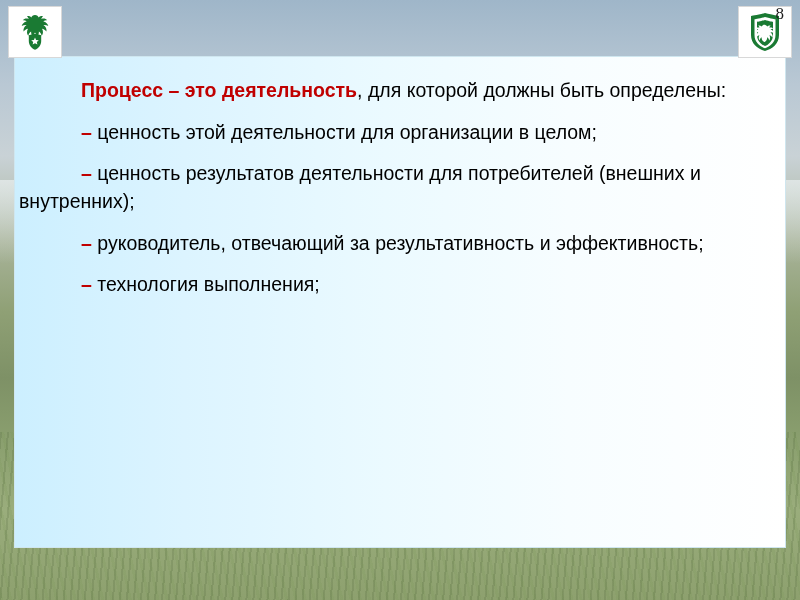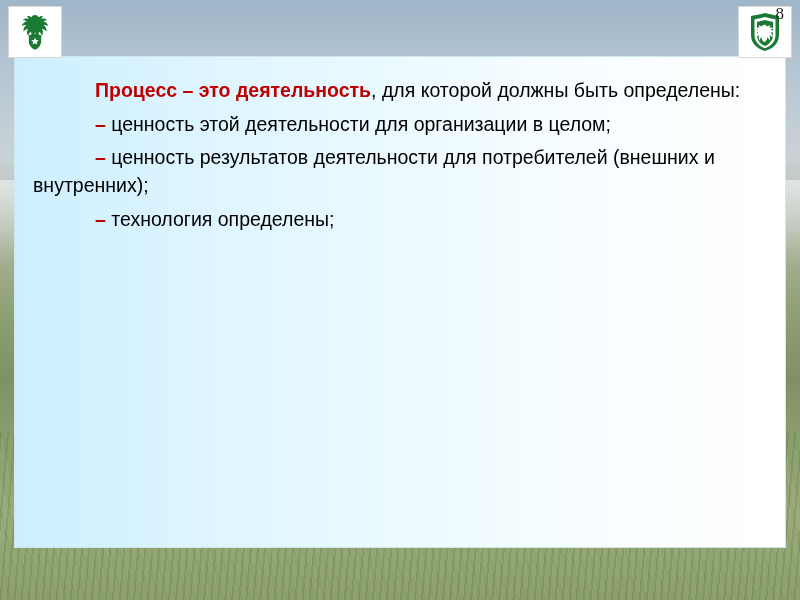--- a/index.html
+++ b/index.html
@@ -82,21 +82,21 @@
   }
 
   
   .content-panel {
     position: absolute;
     left: 14px;
     top: 56px;
     width: 772px;
     height: 492px;
     box-sizing: border-box;
-    padding: 20px 18px 14px 18px;
+    padding: 20px 18px 14px 4px;
     background: linear-gradient(to right,
         #ccefff 0%,
         #dcf4ff 22%,
         #ebfaff 48%,
         #f7fdff 72%,
         #ffffff 100%);
     border: 1px solid #cfe6ef;
     z-index: 3;
   }
 
@@ -105,21 +105,21 @@
     font-size: 19.5px;
     line-height: 1.42;
     color: #000000;
     text-align: left;
   }
 
   .para {
     margin: 0 0 0 0;
     text-indent: 62px;
   }
-  .para + .para { margin-top: 6px; }
+  .para + .para { margin-top: 14px; }
 
   .lead {
     font-weight: bold;
     color: #c00000;
   }
 
   .dash {
     color: #c00000;
     font-weight: bold;
   }
@@ -160,21 +160,22 @@
 
   <div class="content-panel">
     <div class="body-text">
 
       <p class="para"><span class="lead">Процесс – это деятельность</span><span>, для которой должны быть определены:</span></p>
 
       <p class="para"><span class="dash">–</span> <span>ценность этой деятельности для организации в целом;</span></p>
 
       <p class="para"><span class="dash">–</span> <span>ценность результатов деятельности для потребителей (внешних и внутренних);</span></p>
 
+      <p class="para"><span class="dash">–</span> <span>руководитель, отвечающий за результативность и эффективность;</span></p>
 
 
-      <p class="para"><span class="dash">–</span> <span>технология определены;</span></p>
+      <p class="para"><span class="dash">–</span> <span>технология выполнения;</span></p>
 
 
     </div>
   </div>
 
 </div>
 
 </body></html>

